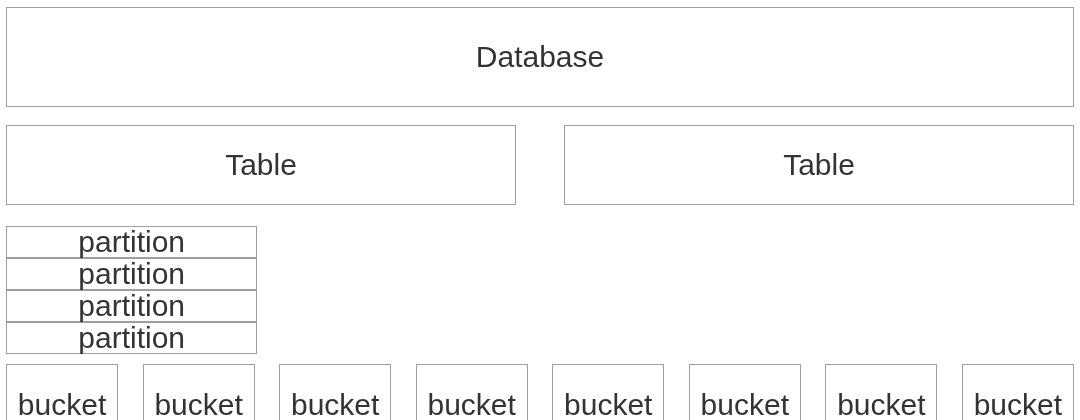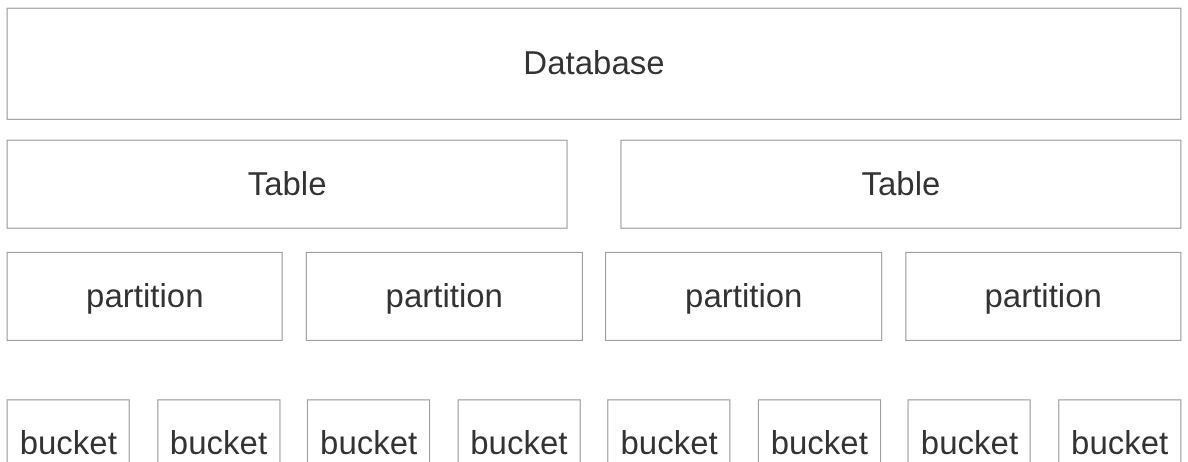--- a/index.html
+++ b/index.html
@@ -21,21 +21,21 @@
     display: flex;
     flex-direction: column;
   }
   .row {
     display: flex;
     justify-content: space-between;
     width: 100%;
   }
   .row-database  { height: 108px; margin-bottom: 18px; }
   .row-tables    { height: 86px; margin-bottom: 21px; gap: 48px; }
-  .row-partitions{ height: 85px; margin-bottom: 20px; }
+  .row-partitions{ height: 85px; margin-bottom: 20px; flex-direction: column; }
   .row-buckets   { height: 87px; }
   .node {
     box-sizing: border-box;
     border: 1px solid #9e9e9e;
     background: #ffffff;
     display: flex;
     align-items: center;
     justify-content: center;
     font-size: 30px;
     line-height: 1;

